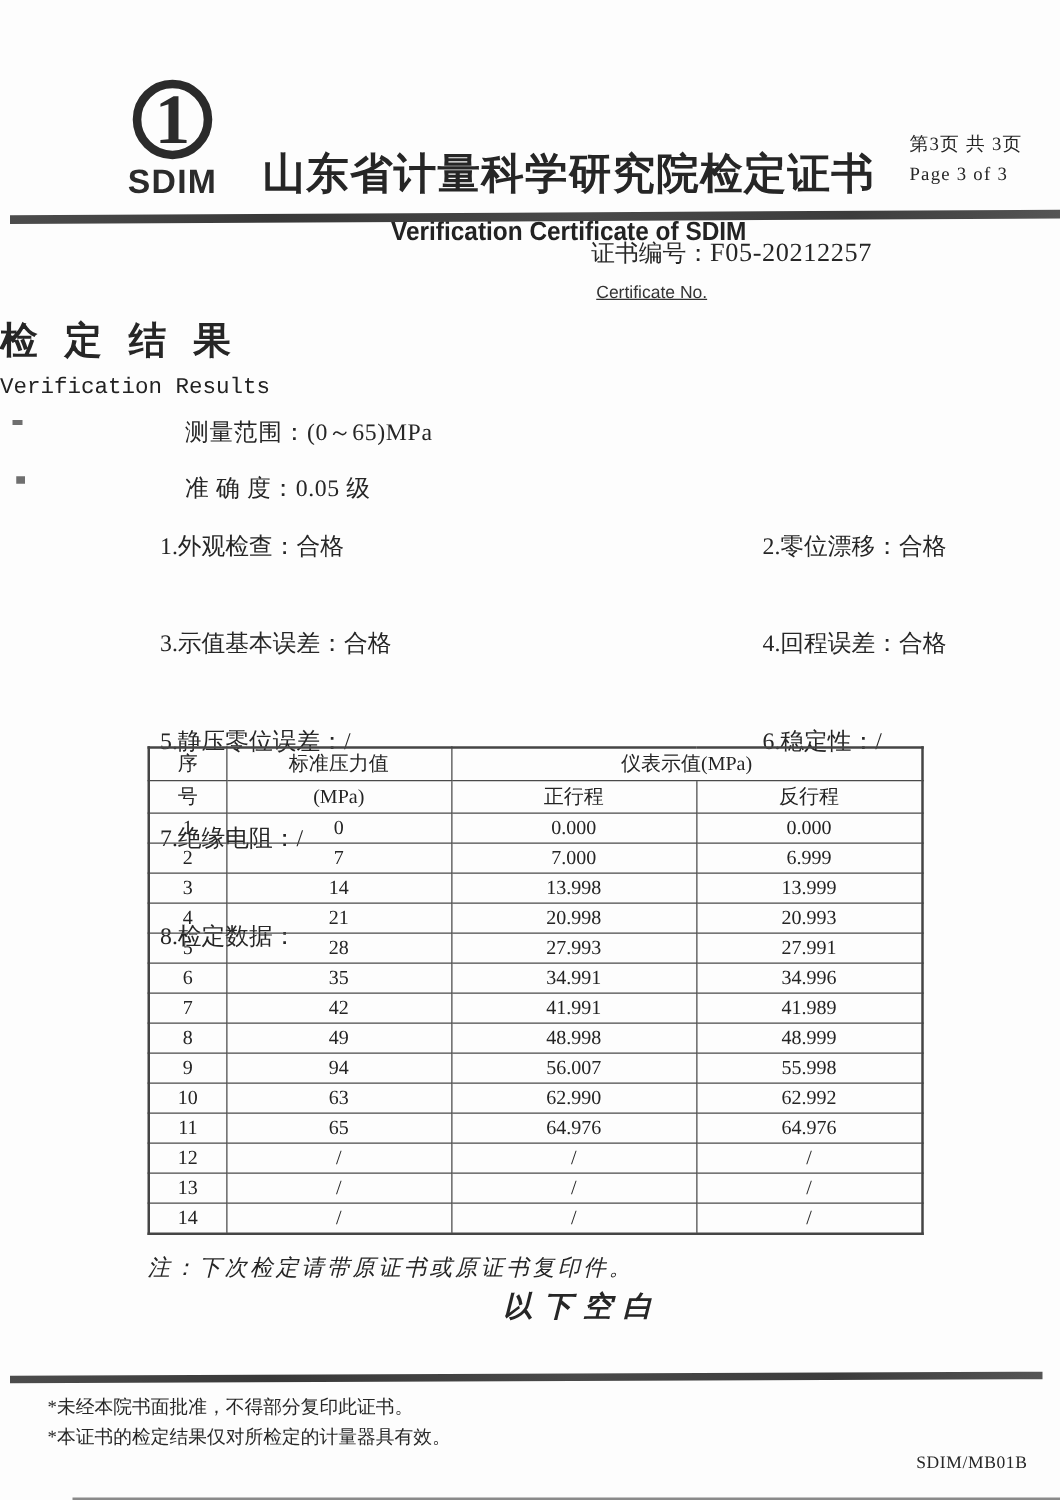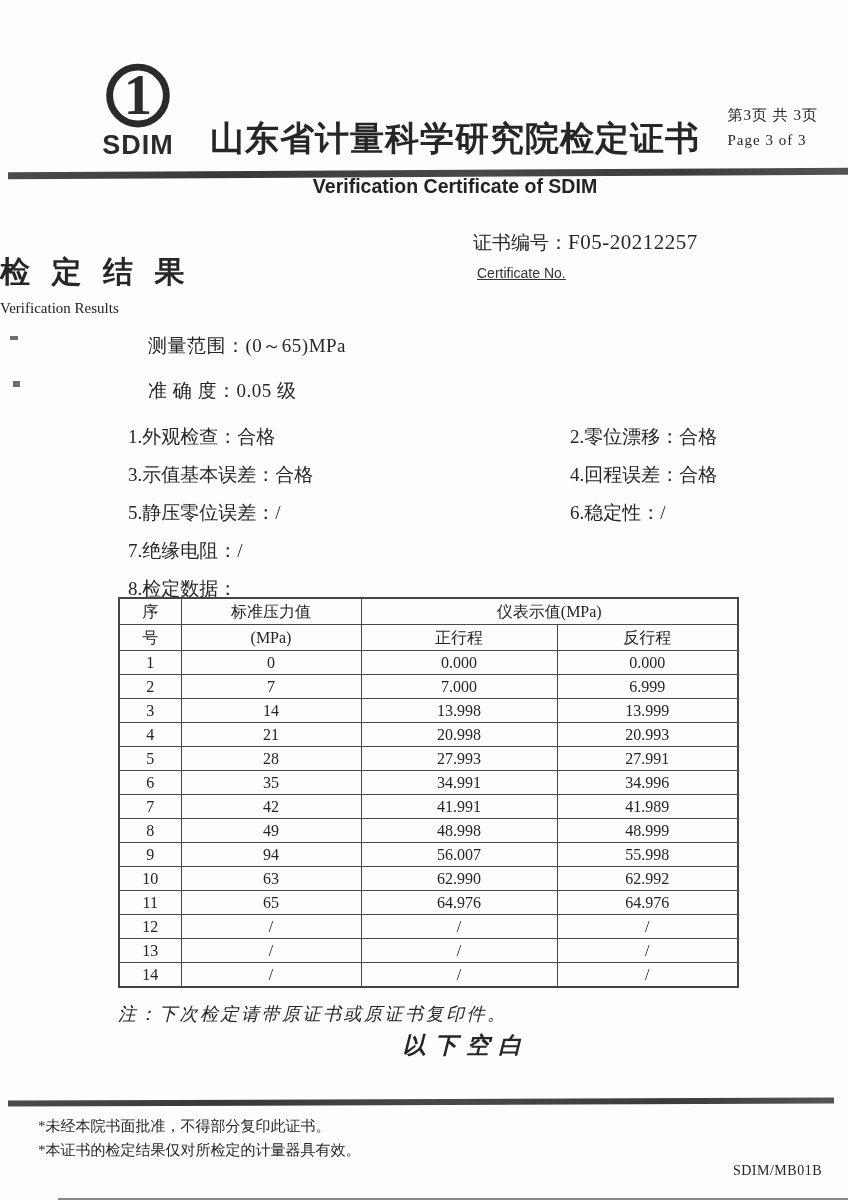--- a/index.html
+++ b/index.html
@@ -34,39 +34,40 @@
   .page-info .en { font-size: 15px; margin-top: 7px; letter-spacing: 1px; }
 
   .rule { position: absolute; height: 7px;
     background: linear-gradient(90deg, #4c4c4c, #383838 25%, #494949 55%, #3c3c3c 80%, #555);
   }
   .rule-top { left: 8px; right: 0; top: 170px; transform: rotate(-0.30deg); }
   .rule-bottom { left: 8px; right: 14px; top: 1099px; height: 6px; transform: rotate(-0.22deg); }
 
   
   .cert-block { position: absolute; left: 473px; top: 190px; }
-  .cert-line { font-size: 19px; margin-top: 40px; }
+  .cert-line { font-size: 19px; }
   .cert-line .cert-value { font-size: 21px; letter-spacing: 0.5px; }
   .cert-en { font-family: "Liberation Sans", sans-serif; font-size: 14px; color: #333; margin-top: 9px; margin-left: 4px; text-decoration: underline; }
 
   
   .res-head { position: absolute; left: 0; top: 252px; width: 100%; text-align: left; }
   .res-title { font-size: 30px; font-weight: bold; letter-spacing: 7px; }
-  .res-sub { font-family: Liberation Serif, serif; font-size: 15px; margin-top: 7px; color: #222; }
+  .res-sub { font-family: Liberation Mono, monospace; font-size: 18px; margin-top: 7px; color: #222; }
 
   .spec-line { position: absolute; left: 148px; font-size: 19px; letter-spacing: 0.5px; }
   .spec-range { top: 333px; }
   .spec-accuracy { top: 378px; }
 
   
   .items {
     position: absolute; left: 128px; top: 424px;
     display: grid; grid-template-columns: 442px auto;
     grid-template-rows: repeat(5, 38px);
     font-size: 19px;
+    gap: 40px;
   }
   .items .item-8 { grid-row: 5; grid-column: 1; }
 
   
   .vtable {
     position: absolute; left: 118px; top: 597px;
     border-collapse: collapse; table-layout: fixed; width: 619px;
     font-size: 16px; color: #242424;
   }
   .vtable th, .vtable td {

